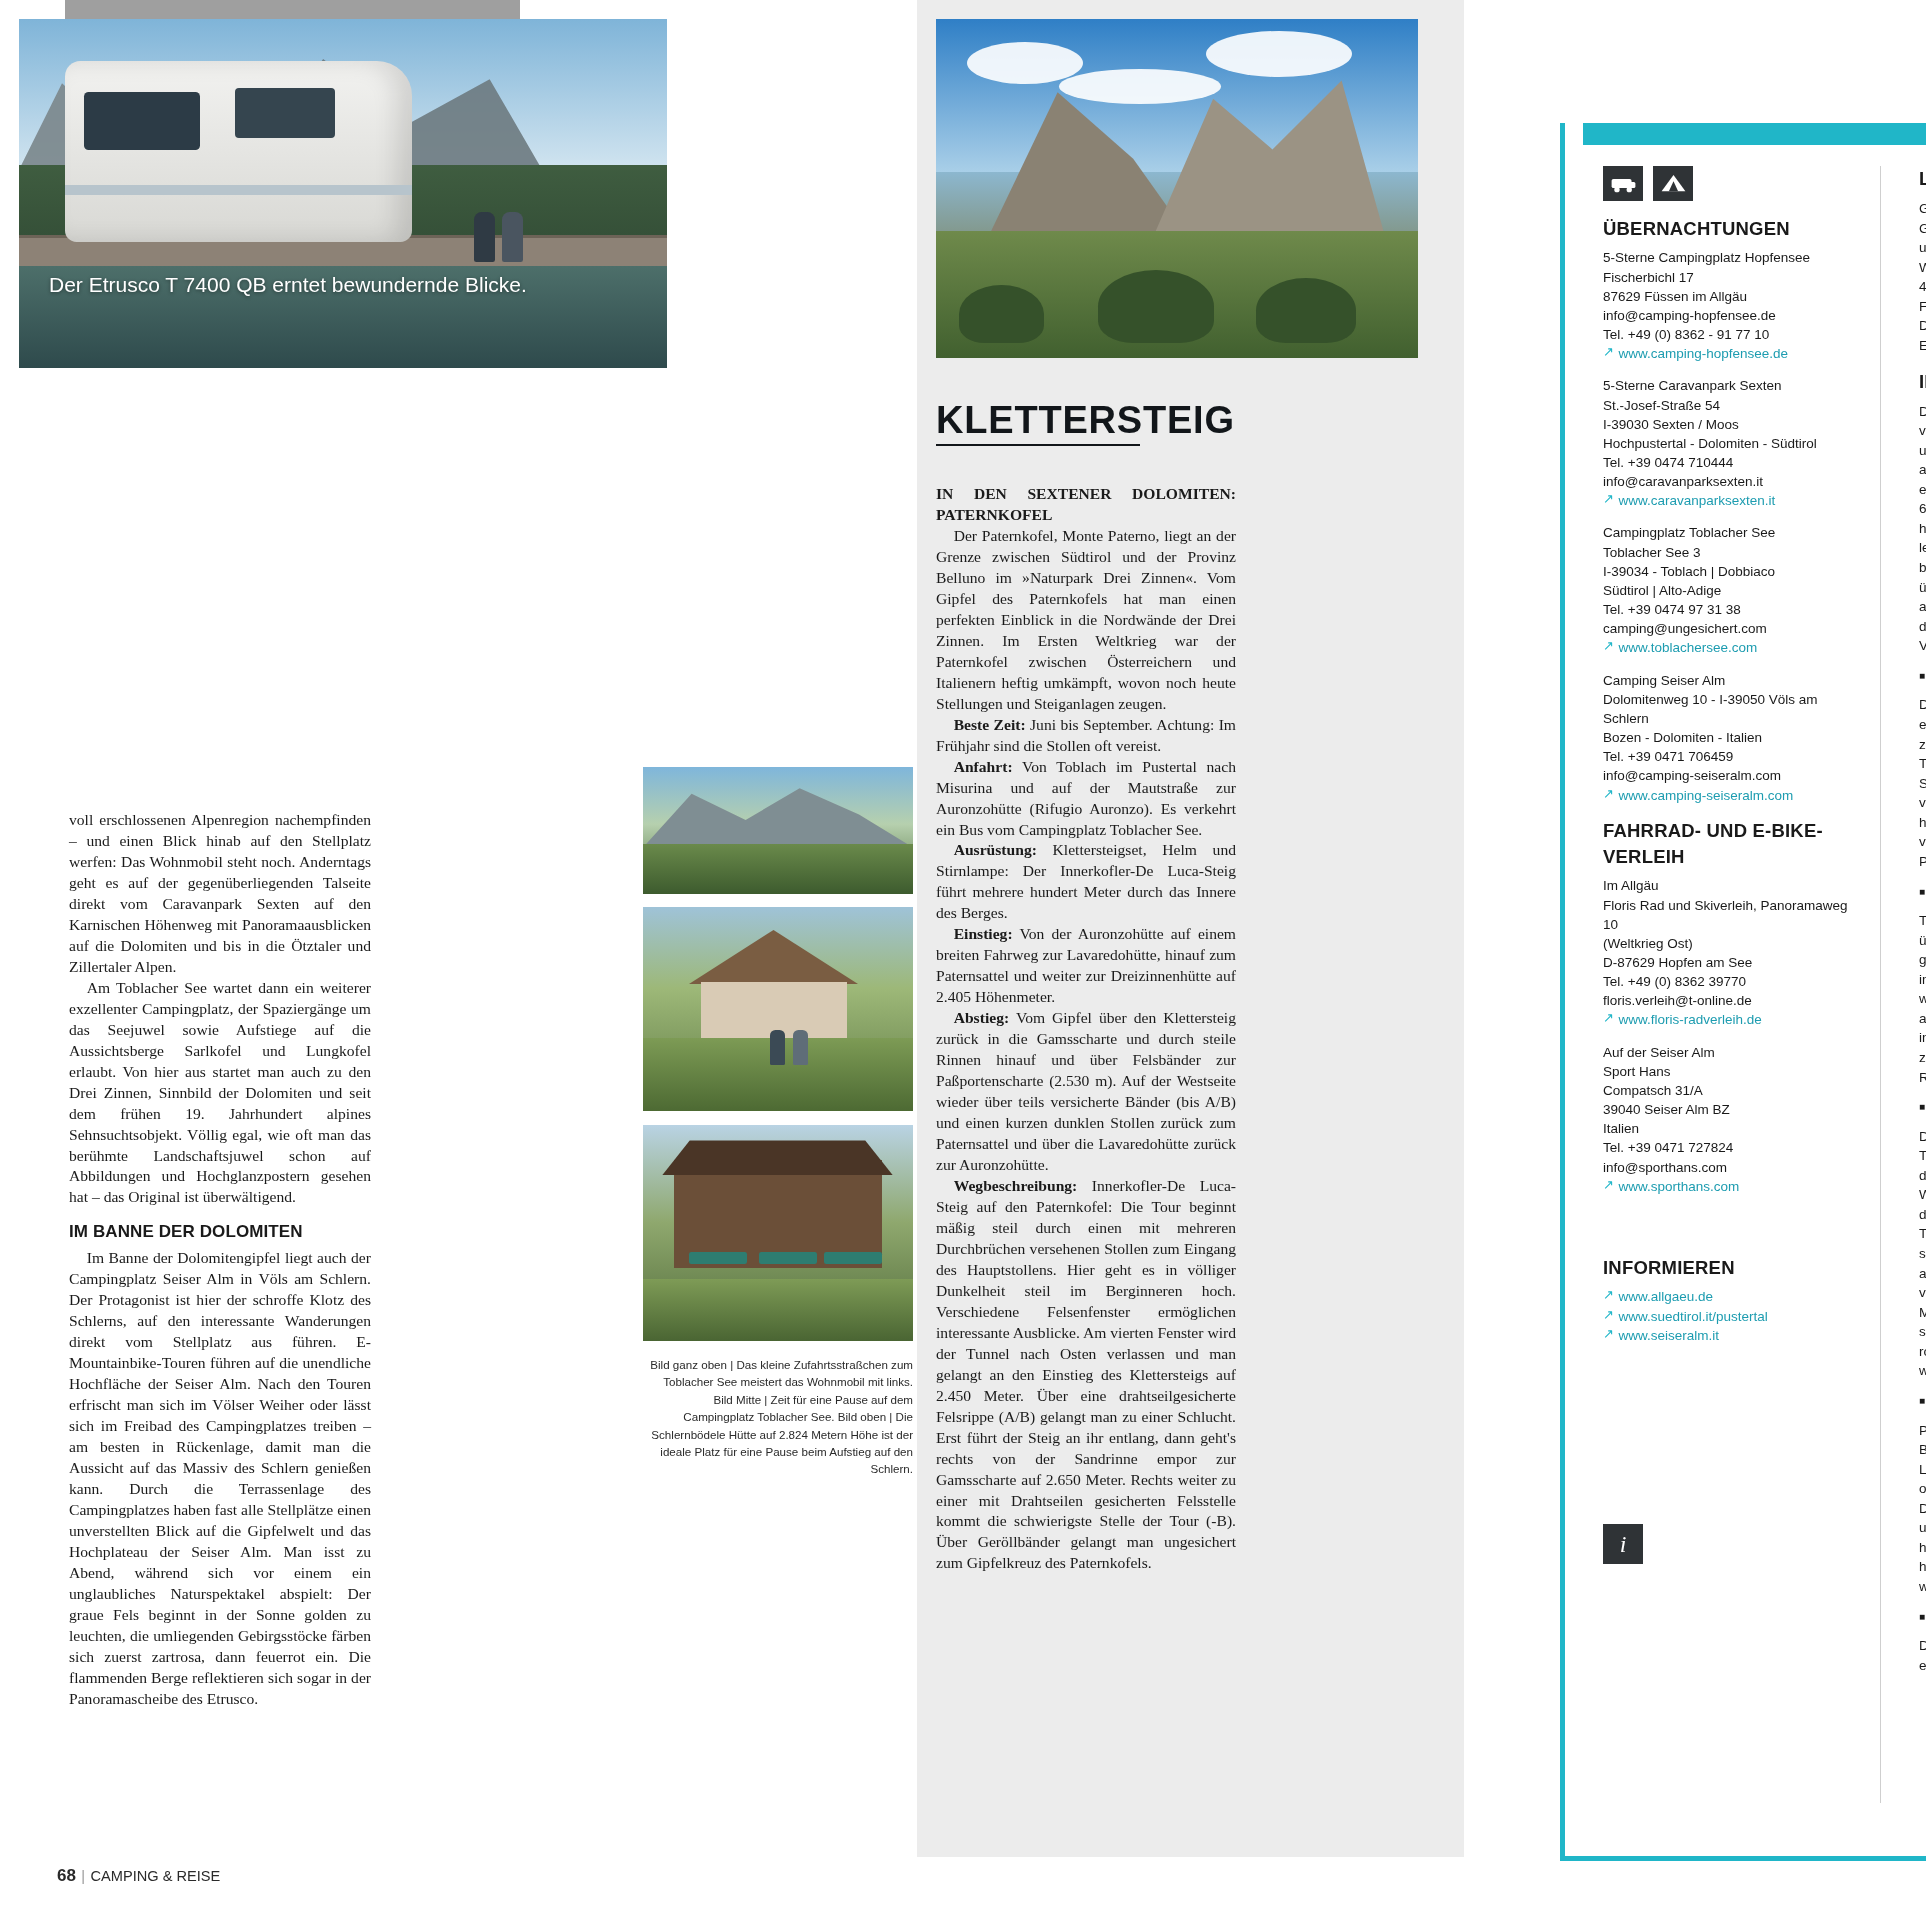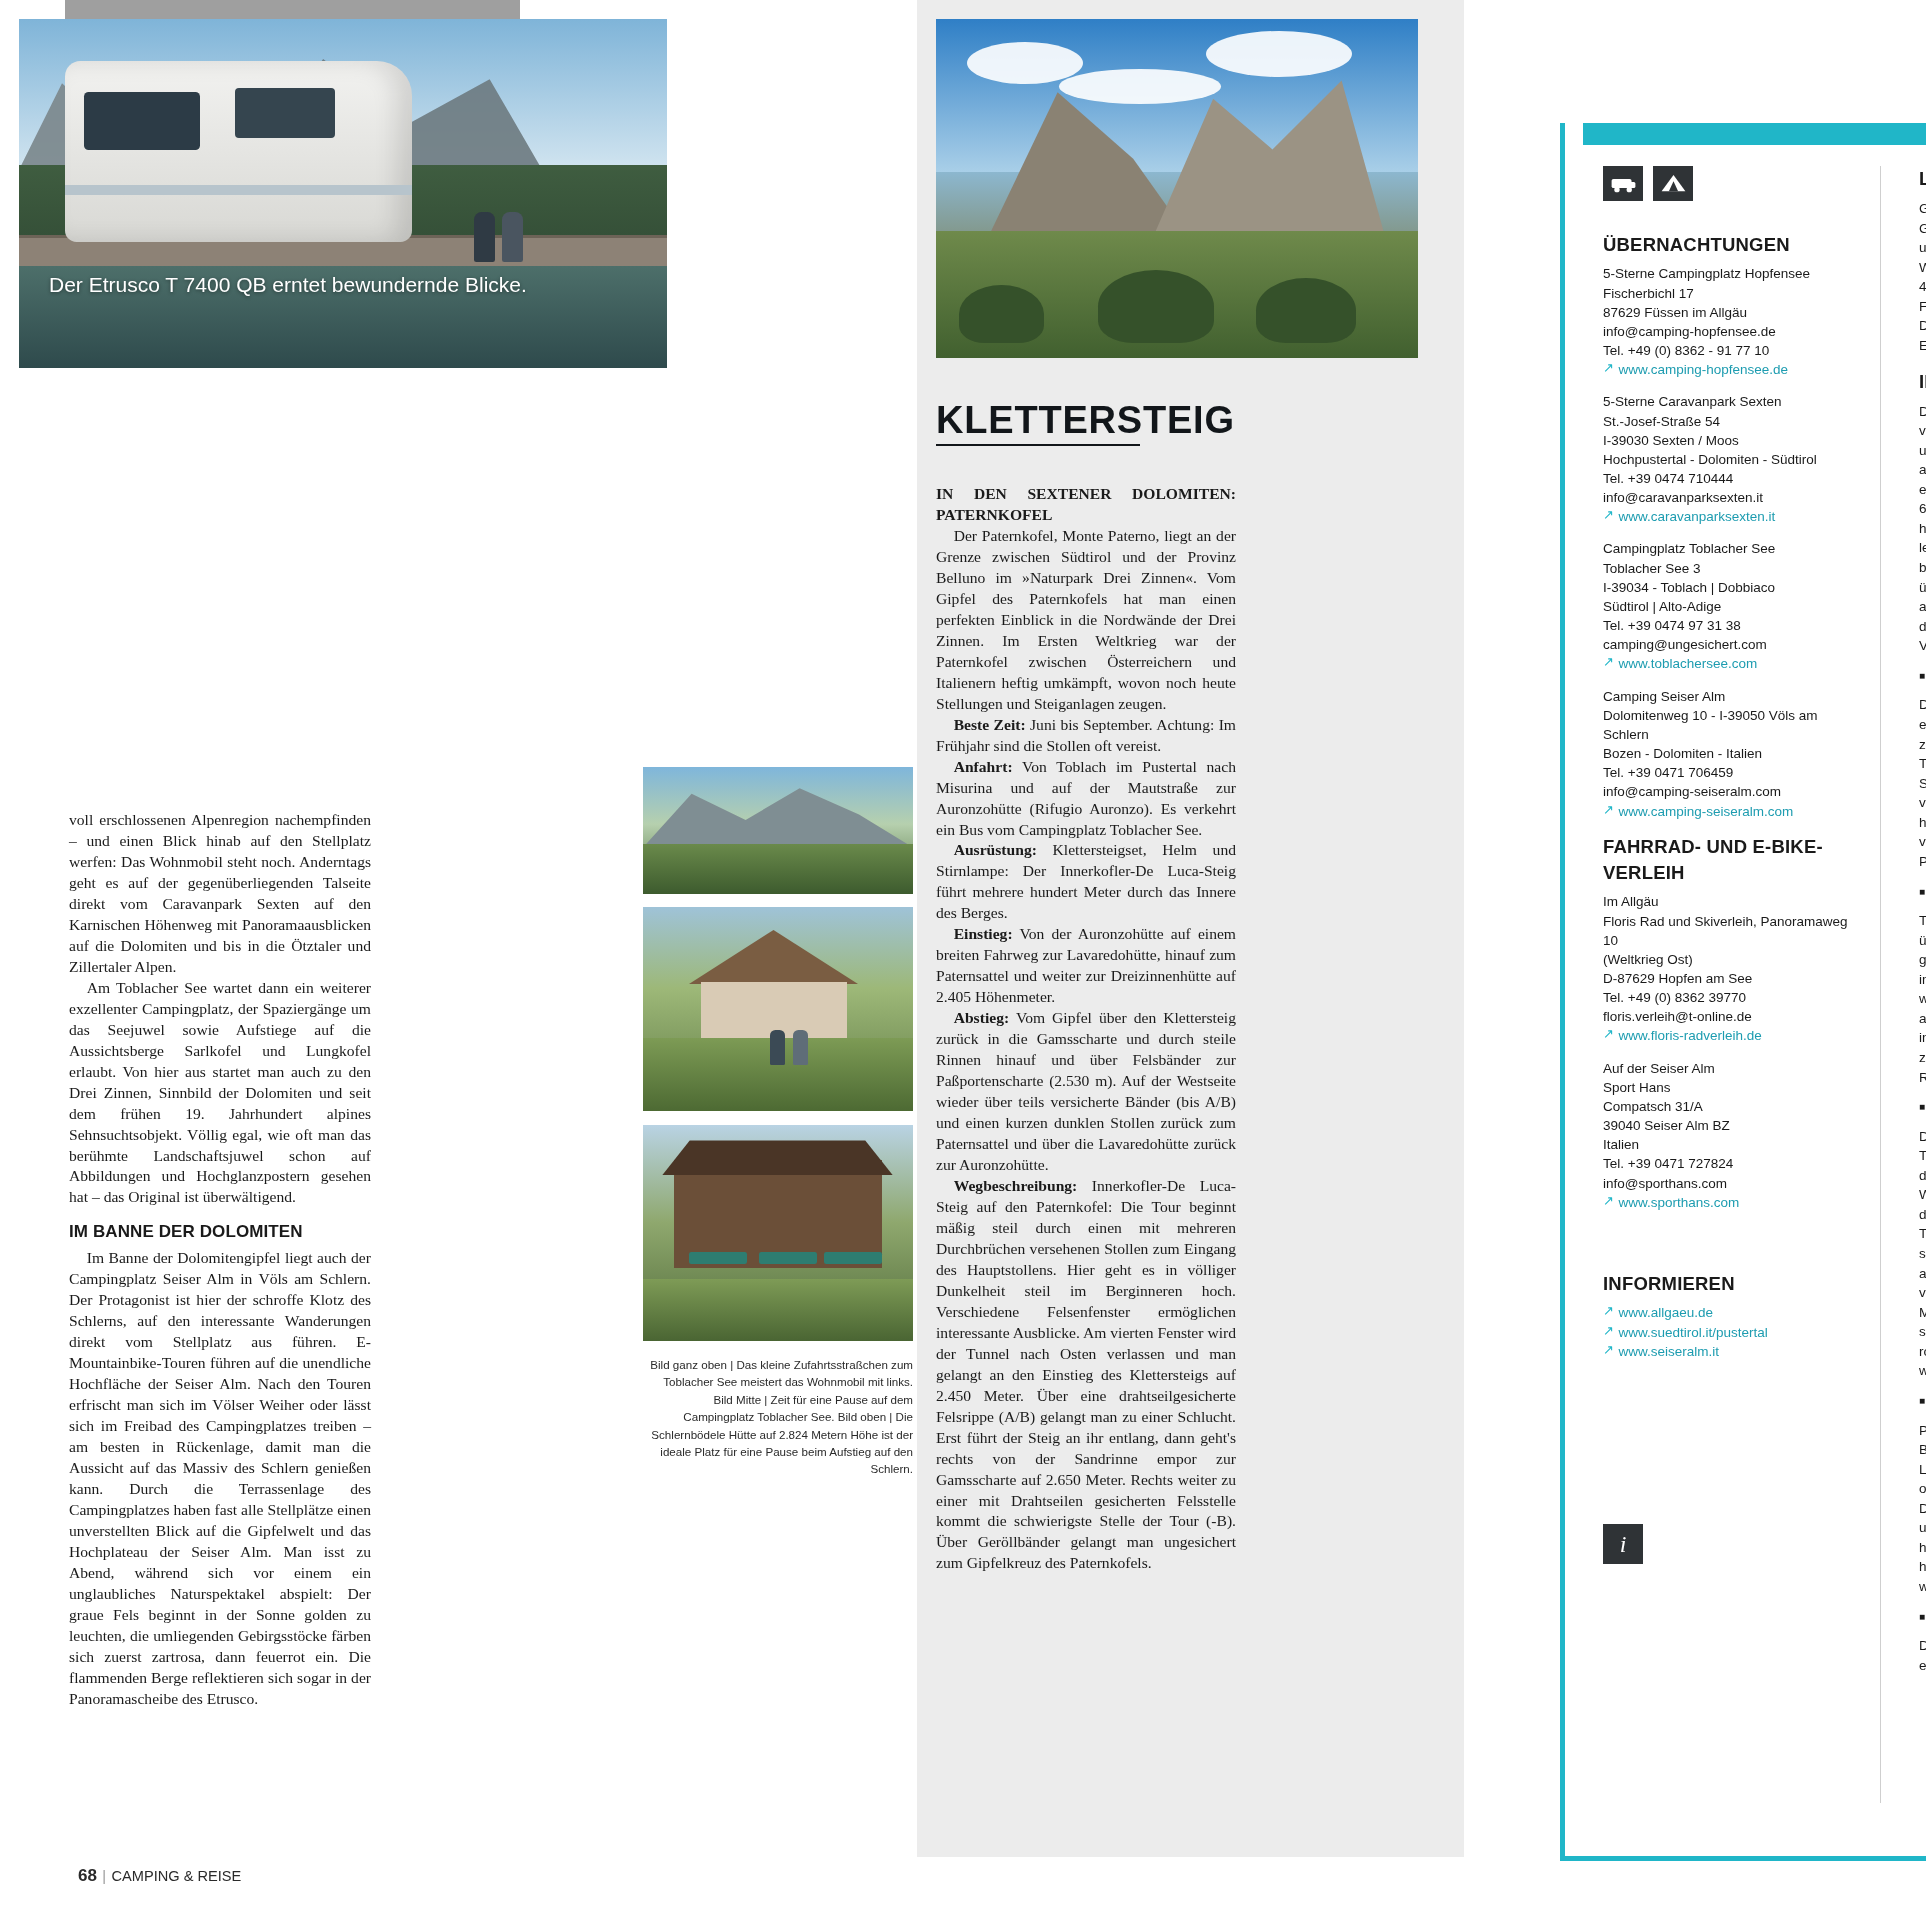--- a/index.html
+++ b/index.html
@@ -135,21 +135,21 @@
   }
 
   
   .gray-panel {
     position:absolute; left:917px; top:0; width:547px; height:1857px;
     background:#ececec;
   }
 
   
   .footer-left {
-    position:absolute; left:78px; top:1866px;
+    position:absolute; left:57px; top:1866px;
     font-family:"Liberation Sans", sans-serif; font-size:14.6px; color:#2a2a2a;
   }
   .footer-left .pno { font-weight:bold; font-size:17px; }
   .footer-left .bar { display:inline-block; padding:0 5.4px; color:#9a9a9a; }
 
   
   .info-bar {
     position:absolute; left:1583px; top:123px; width:1314px; height:22.3px;
     background:#20b6c8;
   }
@@ -168,21 +168,21 @@
 
   .rcol { position:absolute; font-family:"Liberation Sans", sans-serif; font-size:13.5px; line-height:1.42; color:#1a1a1a; }
   .rcol .h {
     font-size:18.5px; font-weight:bold; letter-spacing:0.2px; margin:0 0 6.2px 0;
   }
   .rcol .blk { margin-bottom:13px; }
   .rcol .lnk { color:#1d9cb0; }
   .rcol .lnkrow { display:flex; align-items:flex-start; gap:4.6px; }
   .arrow-ico { color:#20b6c8; font-size:13px; line-height:1.3; }
 
-  .rcol-1 { left:1603px; top:166px; width:247px;margin-top:16px; }
+  .rcol-1 { left:1603px; top:166px; width:247px; }
   .rcol-2 { left:1918px; top:166px; width:247px; }
 
   .vrule { position:absolute; width:1.2px; background:#cfcfcf; }
   .vr1 { left:1880px; top:166px; height:1637px; }
 
   .rbody { font-family:"Liberation Sans", sans-serif; font-size:13.5px; line-height:1.45; text-align:justify;}
   .rbody p { margin:0 0 10px 0; }
   .sub-h { font-weight:bold; margin:0 0 3.1px 0; }
   .sq { color:#1a1a1a; font-size:10px; vertical-align:0.8px; margin-right:3.9px;}
 

